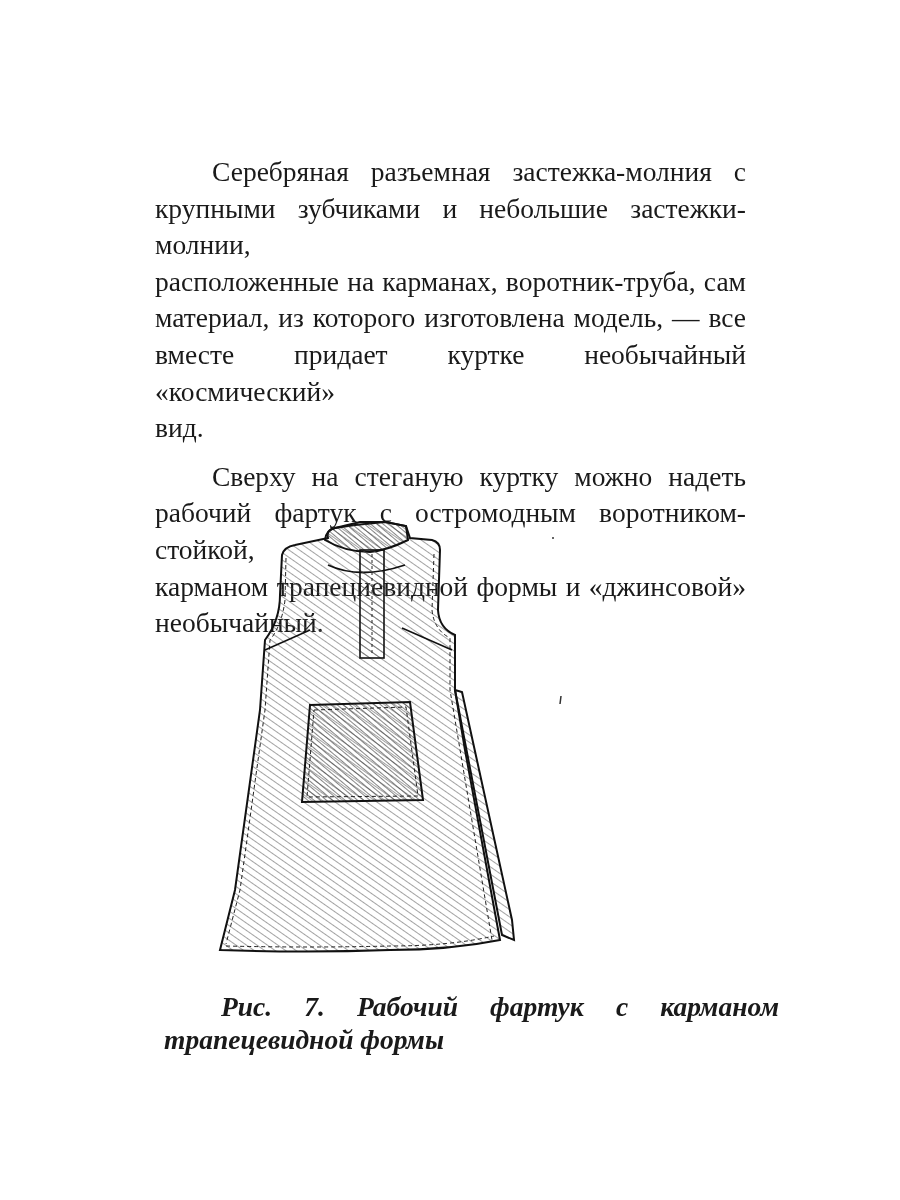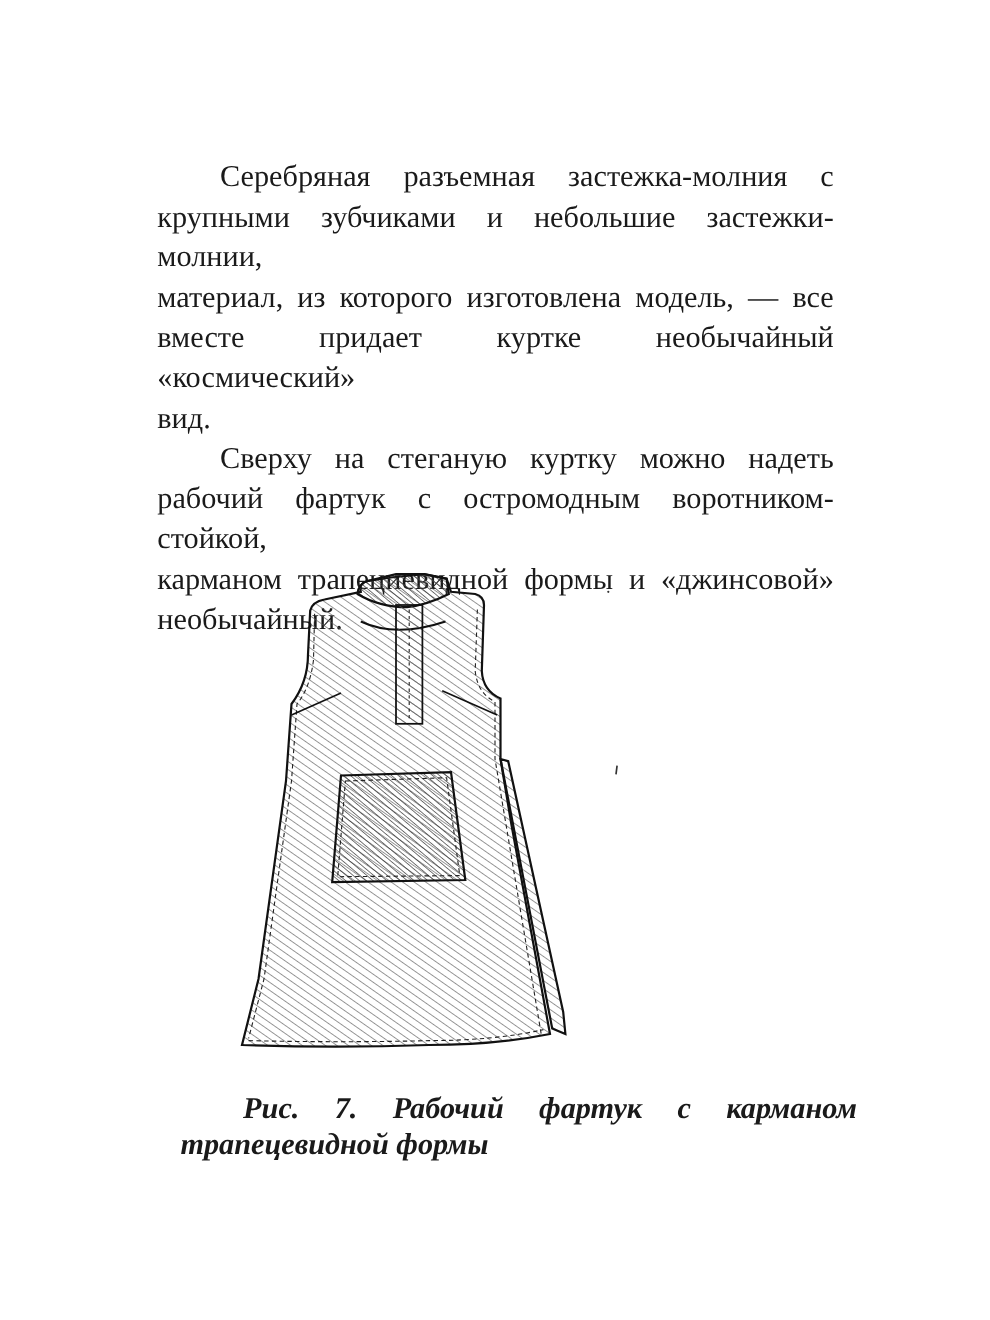--- a/index.html
+++ b/index.html
@@ -3,41 +3,42 @@
   <meta charset="utf-8">
   <style>
     html, body { margin: 0; padding: 0; background: #ffffff; }
     body { width: 900px; height: 1200px; position: relative; overflow: hidden; }
     .page { position: absolute; left: 0; top: 0; width: 900px; height: 1200px; background: #fff; }
     .text-block {
       position: absolute; left: 143px; top: 142px; width: 615px;
       font-family: "Liberation Serif", serif; font-size: 27.5px; line-height: 36.6px;
       color: #1a1a1a; text-align: justify;
     }
-    .para { margin: 0; text-indent: 57px; text-align: justify; }
+    .para { margin: 12px; text-indent: 57px; text-align: justify; }
     .line { display: block; text-align: justify; text-align-last: justify; }
     .line.last { text-align-last: left; }
     .figure { position: absolute; left: 210px; top: 510px; width: 370px; height: 460px; }
     .caption {
       position: absolute; left: 143px; top: 990px; width: 615px;
       font-family: "Liberation Serif", serif; font-size: 27.5px; line-height: 33px;
       font-weight: bold; font-style: italic; color: #1a1a1a; margin-left: 21px;
     }
     .caption .line { text-indent: 57px; }
     .caption .line.last { text-indent: 0; }
   </style>
 </head>
 <body>
 
 <div class="page">
 
   <div class="text-block">
     <p class="para">
       <span class="line">Серебряная разъемная застежка-молния с</span>
       <span class="line" style="text-indent:0">крупными зубчиками и небольшие застежки-молнии,</span>
+      <span class="line" style="text-indent:0">расположенные на карманах, воротник-труба, сам</span>
       <span class="line" style="text-indent:0">материал, из которого изготовлена модель, — все</span>
       <span class="line" style="text-indent:0">вместе придает куртке необычайный «космический»</span>
       <span class="line last" style="text-indent:0">вид.</span>
     </p>
     <p class="para">
       <span class="line">Сверху на стеганую куртку можно надеть</span>
       <span class="line" style="text-indent:0">рабочий фартук с остромодным воротником-стойкой,</span>
       <span class="line" style="text-indent:0">карманом трапециевидной формы и «джинсовой»</span>
       <span class="line last" style="text-indent:0">необычайный.</span>
     </p>

